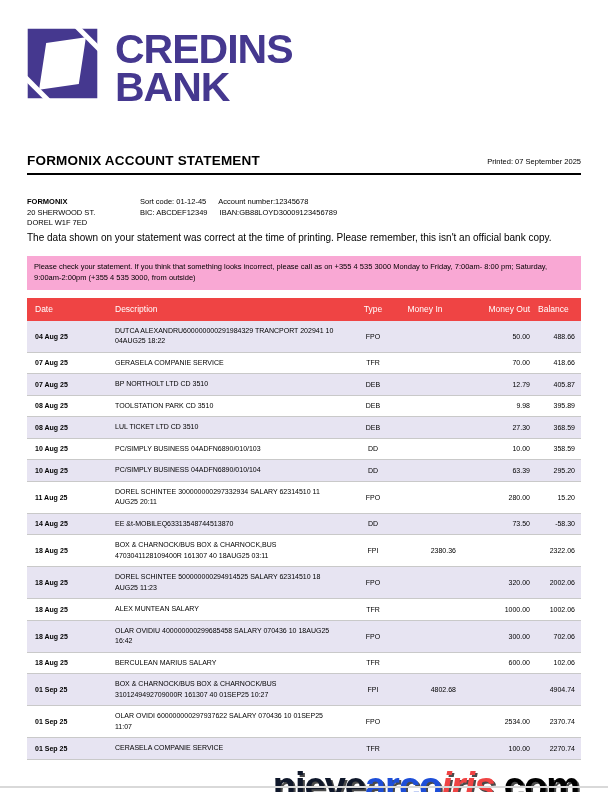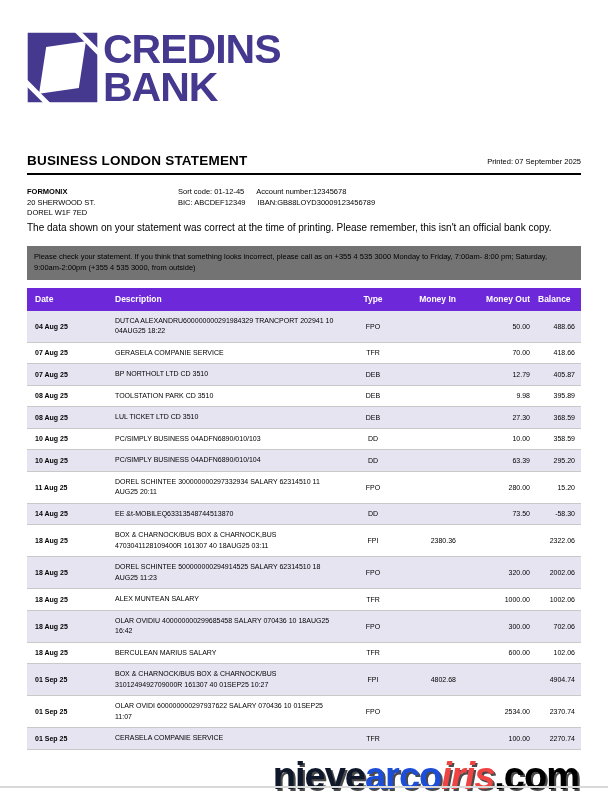--- a/index.html
+++ b/index.html
@@ -4,47 +4,47 @@
 <style>
   html,body{margin:0;padding:0;}
   body{
     width:608px;height:792px;background:#ffffff;position:relative;
     font-family:"Liberation Sans","DejaVu Sans",sans-serif;color:#000;
     -webkit-font-smoothing:antialiased;overflow:hidden;
   }
   .page{padding:0 27px;position:relative;}
 
   
-  .brand-row{display:flex;align-items:flex-end;padding-top:21px;gap:5px;}
+  .brand-row{display:flex;align-items:center;padding-top:21px;gap:17px;}
   .logo{width:71px;height:77px;flex:0 0 auto;}
   .brand-text{font-weight:bold;font-size:41px;line-height:0.93;letter-spacing:-1px;color:#45388f;padding-top:9px;}
 
   
   .title-row{display:flex;justify-content:space-between;align-items:flex-end;margin-top:27px;
     border-bottom:2.5px solid #000;padding-bottom:5px;}
   .title-row h1{margin:0;font-size:13.5px;letter-spacing:0.2px;}
   .printed{font-size:7.5px;font-weight:normal;padding-bottom:2px;margin-top:24px;}
 
   
-  .account-row{display:flex;margin-top:12px;font-size:7.5px;line-height:1.4;gap:38px;}
+  .account-row{display:flex;margin-top:22px;font-size:7.5px;line-height:1.4;}
   .addr{width:113px;}
   .addr .holder{font-weight:bold;}
   .codes .line{display:flex;gap:12px;}
 
   
   .note1{font-size:10px;margin-top:3px;}
-  .note2{font-size:7.5px;margin-top:13px;background:#737373;padding:6px 7px;line-height:1.45;}
+  .note2{font-size:7.5px;margin-top:13px;background:#f9a8d4;padding:6px 7px;line-height:1.45;}
 
   
   table{width:100%;border-collapse:collapse;margin-top:8px;table-layout:fixed;}
-  thead th{background:#6d28d9;color:#fff;font-size:8.5px;font-weight:bold;height:23px;padding:0;}
+  thead th{background:#ef4444;color:#fff;font-size:8.5px;font-weight:normal;height:23px;padding:0;}
   th.col-date{width:76px;text-align:left;padding-left:8px;}
   th.col-desc{width:237px;text-align:left;padding-left:4px;}
   th.col-type{width:42px;text-align:center;}
-  th.col-in{width:62px;text-align:right;padding-right:4px;}
+  th.col-in{width:62px;padding-right:4px;}
   th.col-out{width:70px;text-align:right;padding-right:8px;}
   th.col-bal{text-align:right;padding-right:14px;}
   tbody td{font-size:7px;padding:5px 0;border-bottom:1px solid #c9c9c9;vertical-align:middle;}
   tbody tr:nth-child(odd){background:#e7e4f2;}
   tbody tr:nth-child(even){background:#ffffff;}
   td.col-date{font-weight:bold;padding-left:8px;}
   td.col-desc{padding-left:4px;padding-right:14px;line-height:1.5;}
   td.col-type{text-align:center;}
   td.col-in{text-align:right;padding-right:4px;}
   td.col-out{text-align:right;padding-right:8px;}
@@ -73,21 +73,21 @@
         <line x1="-6" y1="66" x2="34" y2="106" stroke="#ffffff" stroke-width="7"></line>
       </svg>
     </div>
     <div class="brand-text">
       <div>CREDINS</div>
       <div>BANK</div>
     </div>
   </div>
 
   <div class="title-row">
-    <h1>BUSINESS LONDON STATEMENT</h1>
+    <h1>FORMONIX ACCOUNT STATEMENT</h1>
     <span class="printed">Printed: 07 September 2025</span>
   </div>
 
   <div class="account-row">
     <div class="addr">
       <div class="holder">FORMONIX</div>
       <div>20 SHERWOOD ST.</div>
       <div>DOREL W1F 7ED</div>
     </div>
     <div class="codes">

